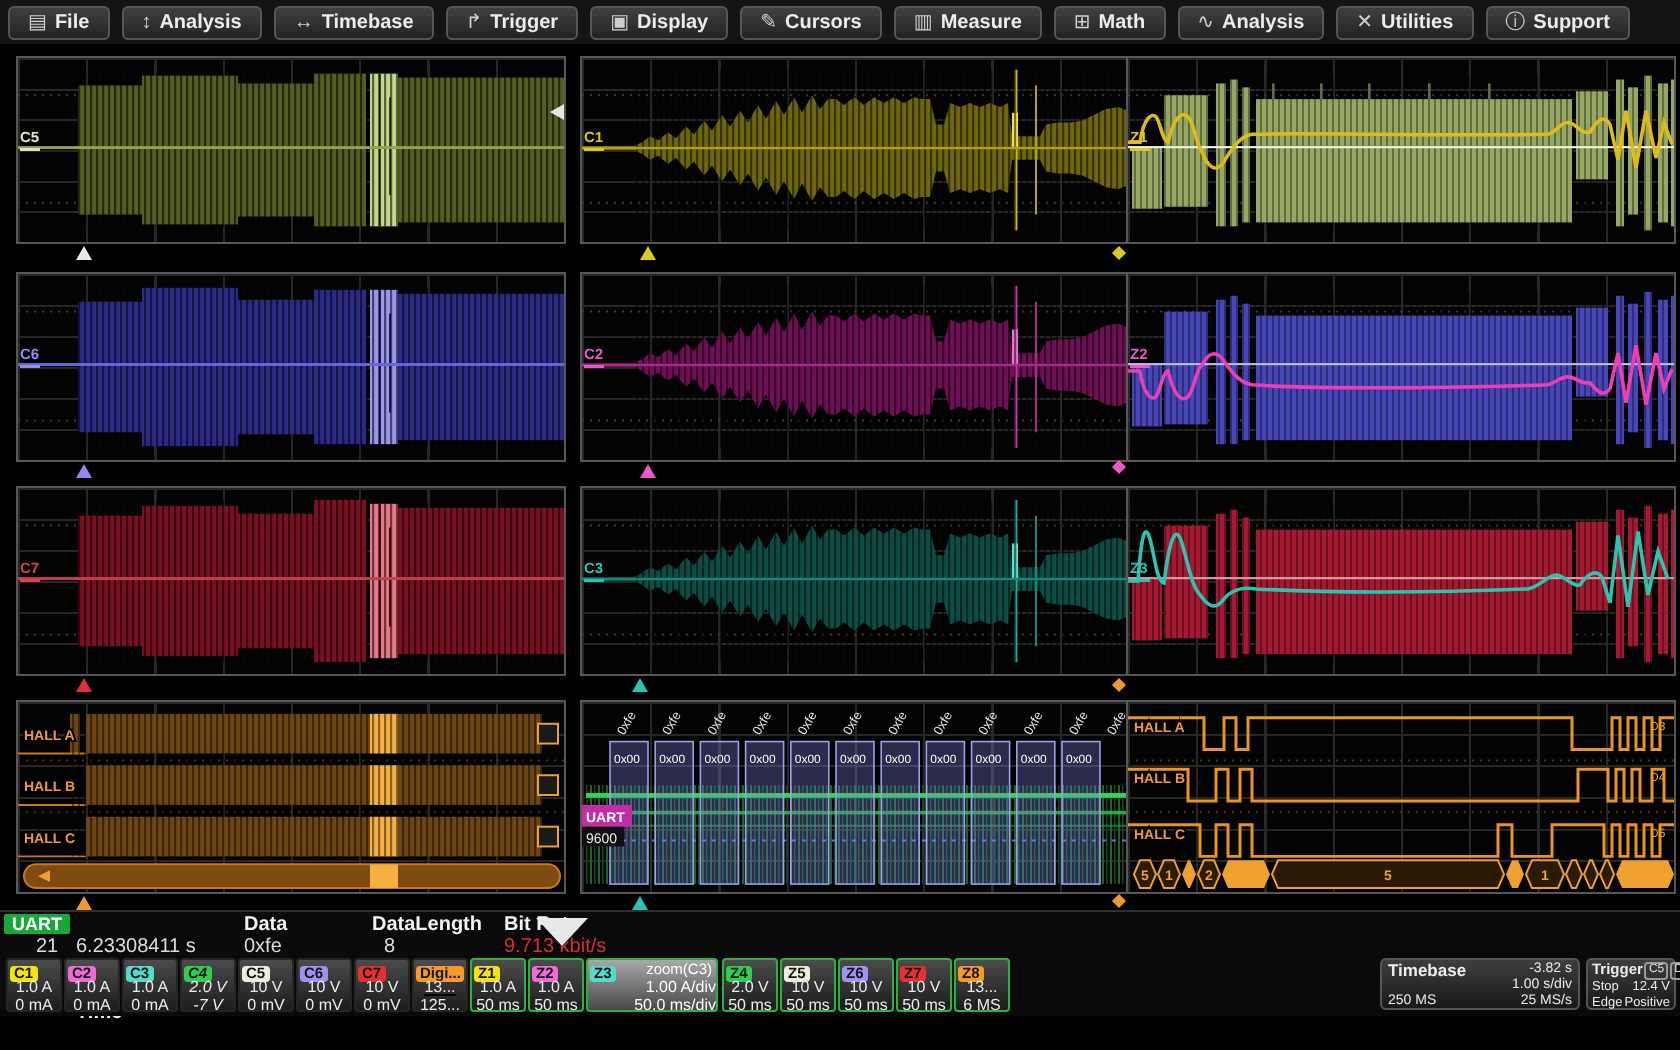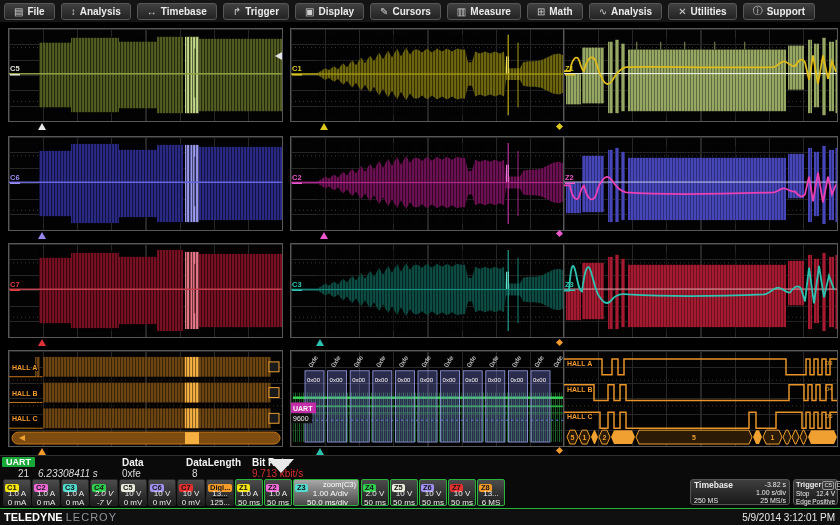--- a/index.html
+++ b/index.html
@@ -44,21 +44,21 @@
   #chstrip{position:absolute;left:0;top:478px;width:840px;height:30px;background:#0a0a0a;}
   .chbox{position:absolute;top:1px;width:28px;height:27px;border-radius:2px;cursor:pointer;
          background:linear-gradient(#4c4c4c,#1c1c1c);border:1px solid #252525;overflow:hidden;}
   .zon{border:1px solid #28b43c;}
   .chiprow{height:9px;line-height:9px;padding-left:1px;}
   .chip{display:inline-block;font-size:7.5px;font-weight:bold;color:#141414;border-radius:2px;
         padding:0 2px;line-height:8px;}
   .cl{font-size:8px;color:#ececec;text-align:center;line-height:9px;white-space:nowrap;}
   .zbig{width:66px;background:linear-gradient(#a8a8a8,#484848);}
   .ztitle{float:right;font-size:7.5px;color:#fff;margin-right:2px;}
-  .zr{text-align:right;padding-right:10px;color:#fff;}
+  .zr{text-align:right;padding-right:0;color:#fff;}
   .infobox{position:absolute;top:1px;height:26px;border-radius:3px;color:#ececec;
            background:linear-gradient(#3e3e3e,#191919);border:1px solid #565656;
            font-size:7px;padding:1px 3px;cursor:pointer;}
   .ibrow{display:flex;justify-content:space-between;line-height:8px;white-space:nowrap;}
   .ibtitle{font-weight:bold;font-size:8.5px;}
   .tbadge{display:inline-block;border:1px solid #9a9a9a;border-radius:2px;font-size:6px;
           padding:0 1px;line-height:7px;color:#e0e0e0;margin-left:1px;}
   
   #footer{position:absolute;left:0;top:508px;width:840px;height:17px;background:#101010;
           border-top:1px solid #28b43c;}
@@ -503,21 +503,21 @@
   <div class="dia" style="left:557px;top:448px;color:#f0992c;"></div>
   <div class="tlev" style="left:275px;top:52px;"></div>
 
   <div id="uarttable">
     <span class="uartbadge">UART</span>
     <span class="hdr" style="left:38px;margin-top:44px;">Time</span>
     <span class="hdr" style="left:122px;">Data</span>
     <span class="hdr" style="left:186px;">DataLength</span>
     <span class="hdr" style="left:252px;">Bit Rate</span>
     <span class="cell" style="left:18px;">21</span>
-    <span class="cell" style="left:38px;font-style:italic;">6.23308411 s</span>
+    <span class="cell" style="left:38px;">6.23308411 s</span>
     <span class="cell" style="left:122px;">0xfe</span>
     <span class="cell" style="left:192px;">8</span>
     <span class="cell" style="left: 252px; color: rgb(216, 48, 48);">9.713 kbit/s</span>
   </div>
   <div id="tbl-arrow"></div>
 
   <div id="chstrip">
     <div class="chbox" style="left:3px;">
         <div class="chiprow"><span class="chip" style="background-color: rgb(242, 228, 14);">C1</span></div>
         <div class="cl">1.0 A</div>
@@ -622,18 +622,14 @@
           <span>Stop</span>
           <span>12.4 V</span>
         </div>
       <div class="ibrow">
           <span>Edge</span>
           <span>Positive</span>
         </div>
     </div>
   </div>
 
-  <div id="footer">
-    <div id="brand"><span>TELEDYNE</span> <span class="lt">LECROY</span></div>
-    <div id="datetime">5/9/2014 3:12:01 PM</div>
-  </div>
 
 </div>
 
 </body></html>

